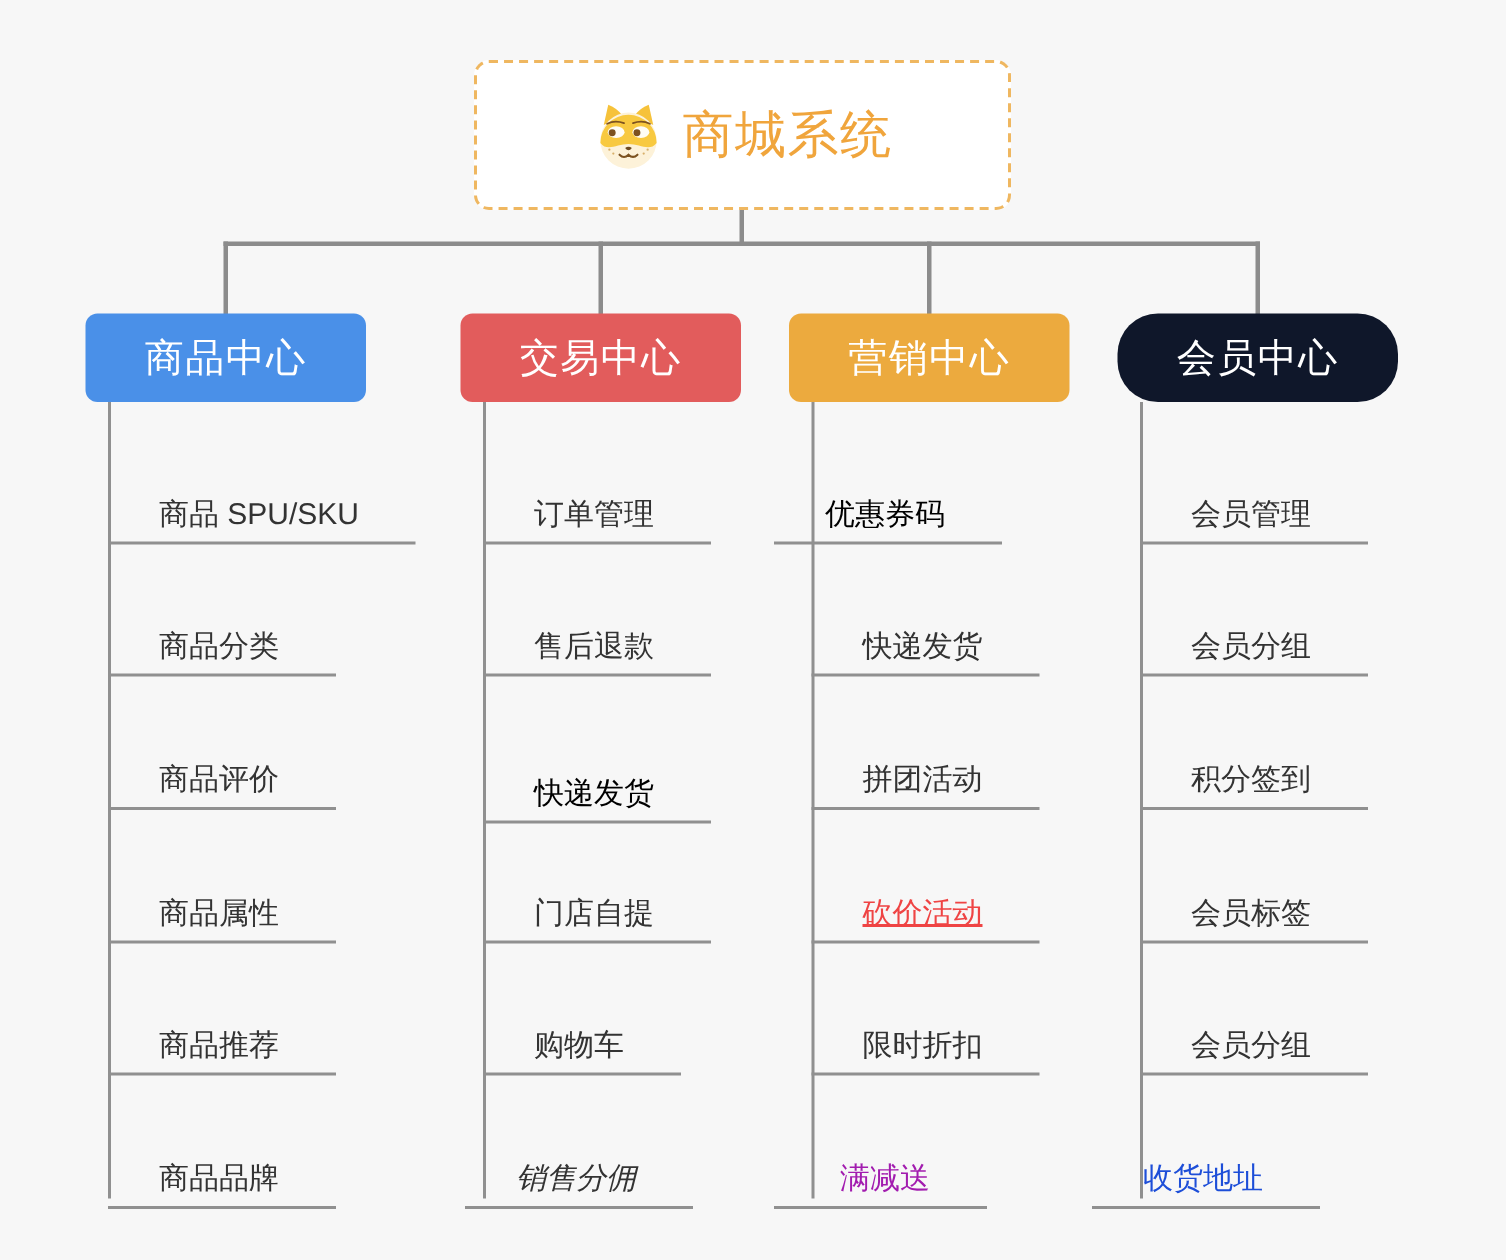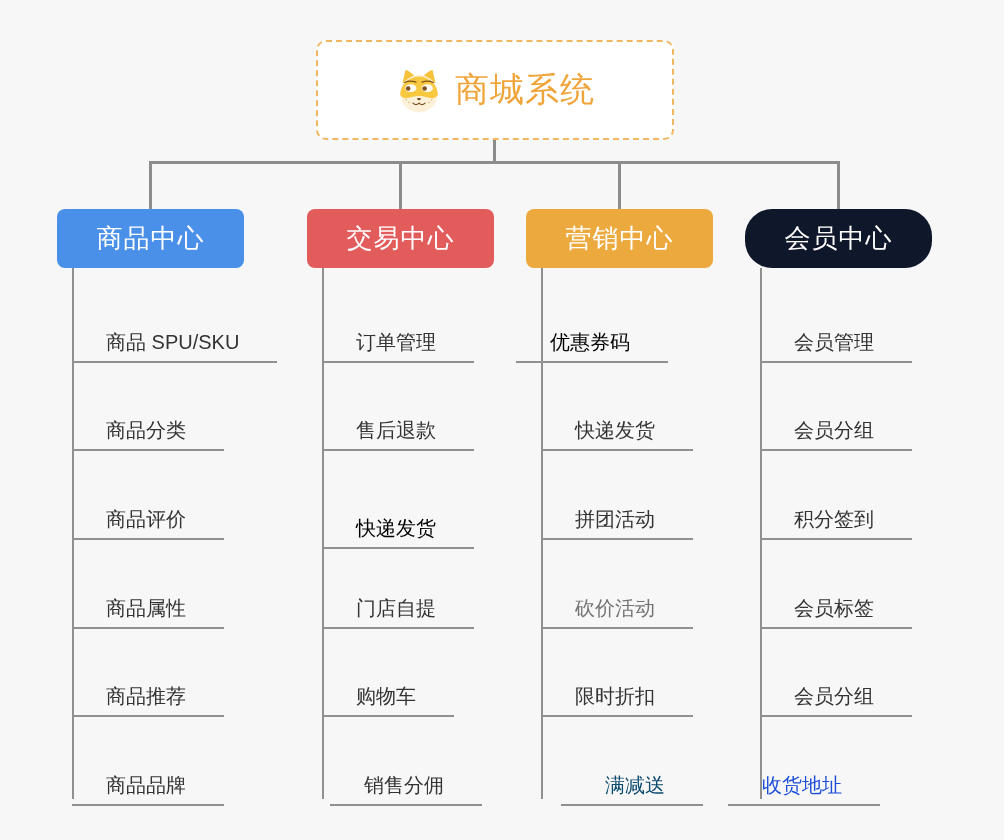--- a/index.html
+++ b/index.html
@@ -137,43 +137,43 @@
       </div>
       <div class="leaf" style="left: 322px; top: 500px; border-bottom-color: rgb(144, 144, 144); color: #000000; text-align: center;">
         <span>快递发货</span>
       </div>
       <div class="leaf" style="left: 322px; top: 580px; border-bottom-color: rgb(144, 144, 144); color: rgb(51, 51, 51);">
         <span>门店自提</span>
       </div>
       <div class="leaf" style="left: 322px; top: 668px; border-bottom-color: rgb(144, 144, 144); color: rgb(51, 51, 51);">
         <span>购物车</span>
       </div>
-      <div class="leaf" style="left: 330px; top: 757px; border-bottom-color: rgb(144, 144, 144); color: rgb(51, 51, 51);">
+      <div class="leaf" style="left: 310px; top: 757px; border-bottom-color: rgb(144, 144, 144); color: rgb(51, 51, 51); font-style: italic;">
         <span>销售分佣</span>
       </div>
       <div class="branch-box" style="left: 526px; background: rgb(236, 170, 62);">
         <span>营销中心</span>
       </div>
       <div class="col-line" style="left: 541px; top: 268px; height: 531px; background: rgb(144, 144, 144);"></div>
       <div class="leaf" style="left: 516px; top: 314px; border-bottom-color: rgb(144, 144, 144); color: #000000; text-align: right;">
         <span>优惠券码</span>
       </div>
       <div class="leaf" style="left: 541px; top: 402px; border-bottom-color: rgb(144, 144, 144); color: rgb(51, 51, 51);">
         <span>快递发货</span>
       </div>
       <div class="leaf" style="left: 541px; top: 491px; border-bottom-color: rgb(144, 144, 144); color: rgb(51, 51, 51);">
         <span>拼团活动</span>
       </div>
-      <div class="leaf" style="left: 541px; top: 580px; border-bottom-color: rgb(144, 144, 144); color: #737373;">
+      <div class="leaf" style="left: 541px; top: 580px; border-bottom-color: rgb(144, 144, 144); color: #ef4444; text-decoration: underline;">
         <span>砍价活动</span>
       </div>
       <div class="leaf" style="left: 541px; top: 668px; border-bottom-color: rgb(144, 144, 144); color: rgb(51, 51, 51);">
         <span>限时折扣</span>
       </div>
-      <div class="leaf" style="left: 561px; top: 757px; border-bottom-color: rgb(144, 144, 144); color: #0c4a6e; padding-left: 44px;">
+      <div class="leaf" style="left: 516px; top: 757px; border-bottom-color: rgb(144, 144, 144); color: #a21caf; padding-left: 44px;">
         <span>满减送</span>
       </div>
       <div class="branch-box" style="left: 745px; background: #0f172a; border-radius: 27px;">
         <span>会员中心</span>
       </div>
       <div class="col-line" style="left: 760px; top: 268px; height: 531px; background: rgb(144, 144, 144);"></div>
       <div class="leaf" style="left: 760px; top: 314px; border-bottom-color: rgb(144, 144, 144); color: rgb(51, 51, 51);">
         <span>会员管理</span>
       </div>
       <div class="leaf" style="left: 760px; top: 402px; border-bottom-color: rgb(144, 144, 144); color: rgb(51, 51, 51);">

